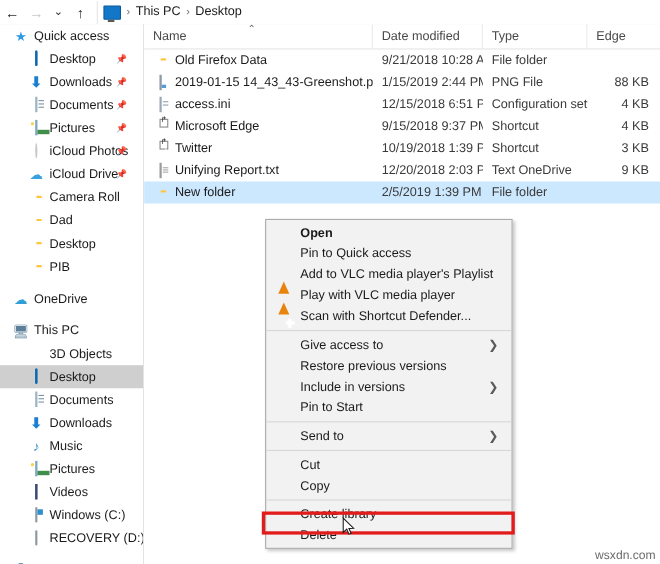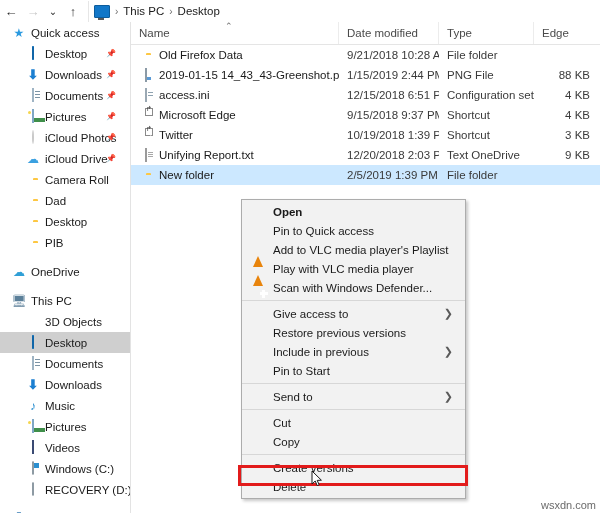--- a/index.html
+++ b/index.html
@@ -584,52 +584,52 @@
     <div class="mi">
       <span class="mi-ico">
         <span><span class="ic-vlc"></span></span>
       </span>
       <span class="mi-label">Play with VLC media player</span>
     </div>
     <div class="mi">
       <span class="mi-ico">
         <span><span class="ic-defender"></span></span>
       </span>
-      <span class="mi-label">Scan with Windows Defender...</span>
+      <span class="mi-label">Scan with Shortcut Defender...</span>
     </div>
     <div class="msep"></div>
     <div class="mi noic">
       <span class="mi-label">Give access to</span>
       <span class="mi-arrow">❯</span>
     </div>
     <div class="mi noic">
       <span class="mi-label">Restore previous versions</span>
     </div>
     <div class="mi noic">
-      <span class="mi-label">Include in previous</span>
+      <span class="mi-label">Include in versions</span>
       <span class="mi-arrow">❯</span>
     </div>
     <div class="mi noic">
       <span class="mi-label">Pin to Start</span>
     </div>
     <div class="msep"></div>
     <div class="mi noic">
       <span class="mi-label">Send to</span>
       <span class="mi-arrow">❯</span>
     </div>
     <div class="msep"></div>
     <div class="mi noic">
       <span class="mi-label">Cut</span>
     </div>
     <div class="mi noic">
       <span class="mi-label">Copy</span>
     </div>
     <div class="msep"></div>
     <div class="mi noic">
-      <span class="mi-label">Create versions</span>
+      <span class="mi-label">Create library</span>
     </div>
     <div class="mi noic">
       <span class="mi-label">Delete</span>
     </div>
   </div>
 
 <div id="renamebox" style="border-color: rgb(226, 27, 27);"></div>
 
 <div id="cursor">
   <svg width="12" height="18" viewBox="0 0 12 18">

